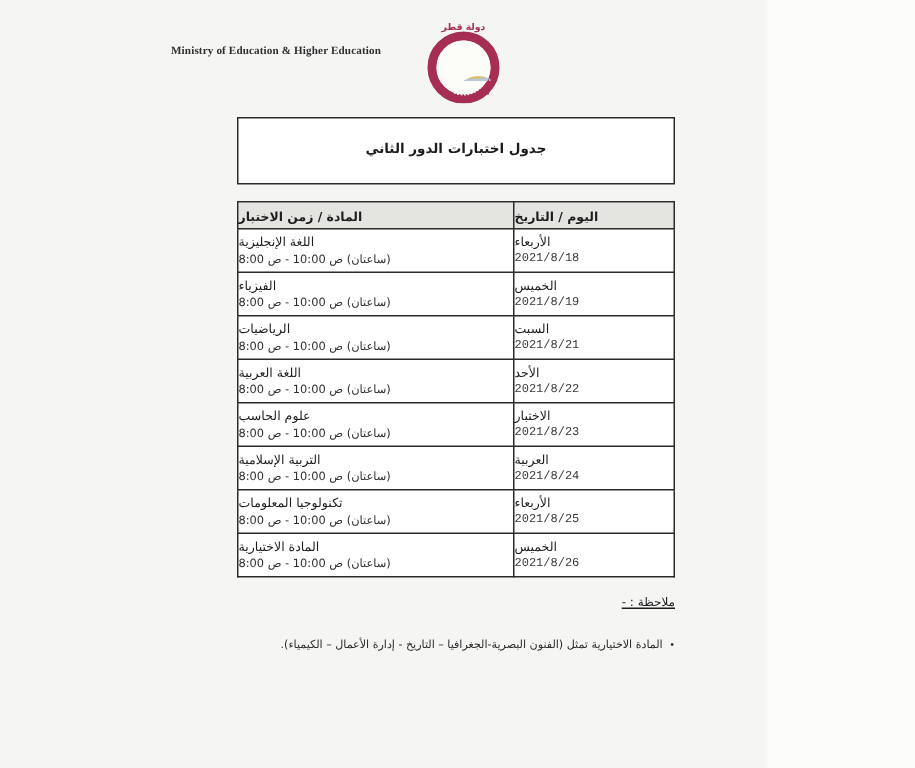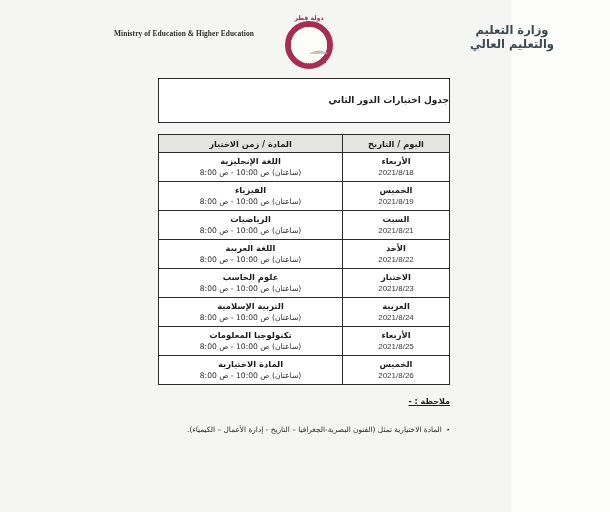--- a/index.html
+++ b/index.html
@@ -18,42 +18,42 @@
   .ministry-ar{
     position:absolute;left:453px;top:23px;width:118px;
     font-size:11.5px;font-weight:bold;color:#3c4b52;text-align:center;direction:rtl;
   }
   .emblem{position:absolute;left:281px;top:11px;width:56px;height:58px;}
   
   .title-box{
     position:absolute;left:158px;top:78px;width:292px;height:45px;
     border:1.3px solid var(--border-color);box-sizing:border-box;
     display:flex;flex-direction:column;justify-content:center;
-    direction:rtl;background:#fff;
+    text-align:center;direction:rtl;background:#fff;
   }
   .title-box div{font-size:9px;font-weight:bold;color:var(--ink);line-height:13.5px;}
   
   table.sched{
     position:absolute;left:158px;top:134px;width:292px;
     border-collapse:collapse;direction:rtl;background:#fff;
     table-layout:fixed;
   }
   table.sched th,table.sched td{
-    border:1px solid var(--border-color);text-align:center;vertical-align:middle;padding:0;
+    border:1px solid var(--border-color);text-align:left;vertical-align:middle;padding:0;
   }
   table.sched{border:1.4px solid var(--border-color);}
   th.col-day{width:106px;}
   th{height:17px;background:var(--header-bg);font-size:8.3px;font-weight:bold;color:var(--ink);}
   td{height:28px;}
-  .day,.subject{font-size:8.4px;font-weight:bold;color:var(--ink);line-height:12px;}
-  .date{font-family:Liberation Sans, sans-serif;font-size:8px;color:#3a3a3a;line-height:12px;direction:ltr;}
+  .day,.subject{font-size:8.4px;font-weight:normal;color:var(--ink);line-height:12px;}
+  .date{font-family:Liberation Mono, monospace;font-size:8px;color:#3a3a3a;line-height:12px;direction:ltr;}
   .time{font-size:7.6px;color:#2e2e2e;line-height:12px;direction:ltr;unicode-bidi:embed;}
   
   .footnote{position:absolute;left:158px;top:389px;width:292px;direction:rtl;text-align:right;}
-  .note-label{font-size:8px;font-weight:bold;color:var(--ink);text-decoration:underline;display:inline-block;}
+  .note-label{font-size:8px;font-weight:normal;color:var(--ink);text-decoration:underline;display:inline-block;}
   .note-line{margin-top:17px;font-size:7.4px;color:#2a2a2a;}
   .note-line .bullet{font-size:6.5px;margin-left:2px;}
   svg text{font-family:"DejaVu Sans",sans-serif;}
 </style>
 </head>
 <body>
 
 <div class="page">
 
   <div class="ministry-en">Ministry of Education &amp; Higher Education</div>
@@ -75,21 +75,20 @@
         <g>
           <path d="M20 24 L20 36 L27 36 Q23 30 20 24 Z" fill="#ffffff" stroke="var(--maroon)" stroke-width="0.8"></path>
           <path d="M16 37 Q22 40 29 37 L28 39 Q22 41 17 39 Z" fill="#7a2340"></path>
         </g>
         <path d="M11 41 A18 18 0 0 0 45 41 L45 52 L11 52 Z" fill="var(--maroon)"></path>
         <path d="M13.5 43 A16 16 0 0 0 42.5 43" fill="none" stroke="#ffffff" stroke-width="0.9" stroke-dasharray="1.2 1.1"></path>
       </g>
     </svg>
   </div>
 
-  <div class="ministry-ar">وزارة التعليم والتعليم العالي</div>
 
   <div class="title-box">
     <div>جدول اختبارات الدور الثاني</div>
   </div>
 
   <table class="sched">
     <thead>
       <tr>
         <th class="col-day">اليوم / التاريخ</th>
         <th class="col-subject">المادة / زمن الاختبار</th>

